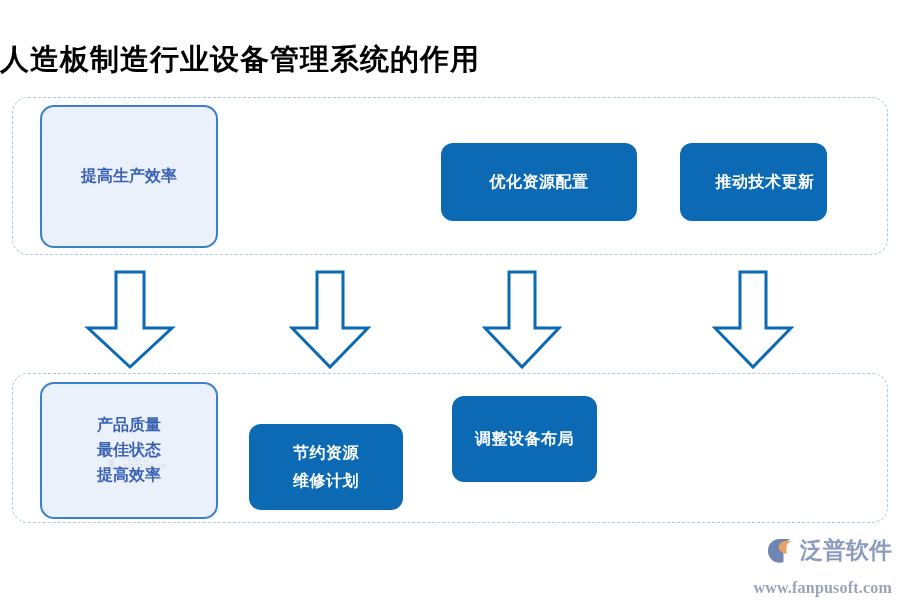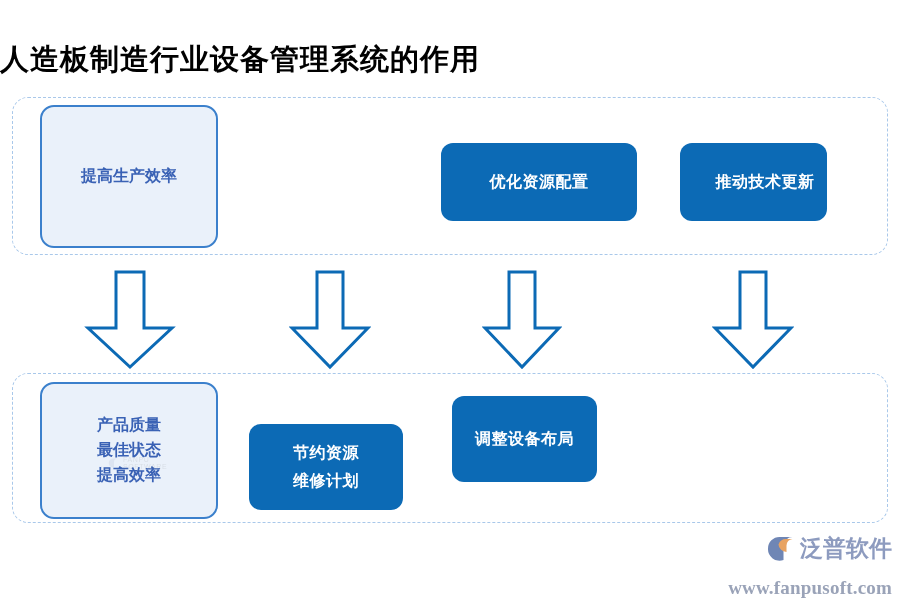--- a/index.html
+++ b/index.html
@@ -110,21 +110,21 @@
   .logo-text {
     font-family: "Liberation Serif", "DejaVu Serif", serif;
     font-weight: bold;
     font-size: 23px;
     color: #8d9bbf;
     letter-spacing: 0px;
     line-height: 1;
   }
   .logo-url {
     font-family: "Liberation Serif", "DejaVu Serif", serif;
-    font-size: 19px;
+    font-size: 16px;
     font-weight: bold;
     color: #9aa3b8;
     letter-spacing: 0.2px;
     margin-top: 16px;
     line-height: 1;
   }
 
   
   .watermark-faint {
     position: absolute;

